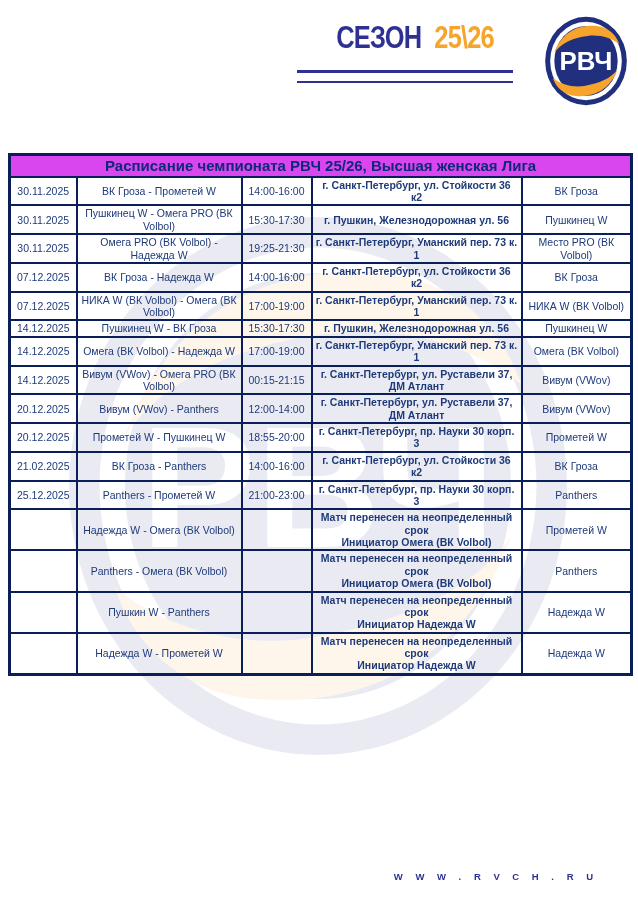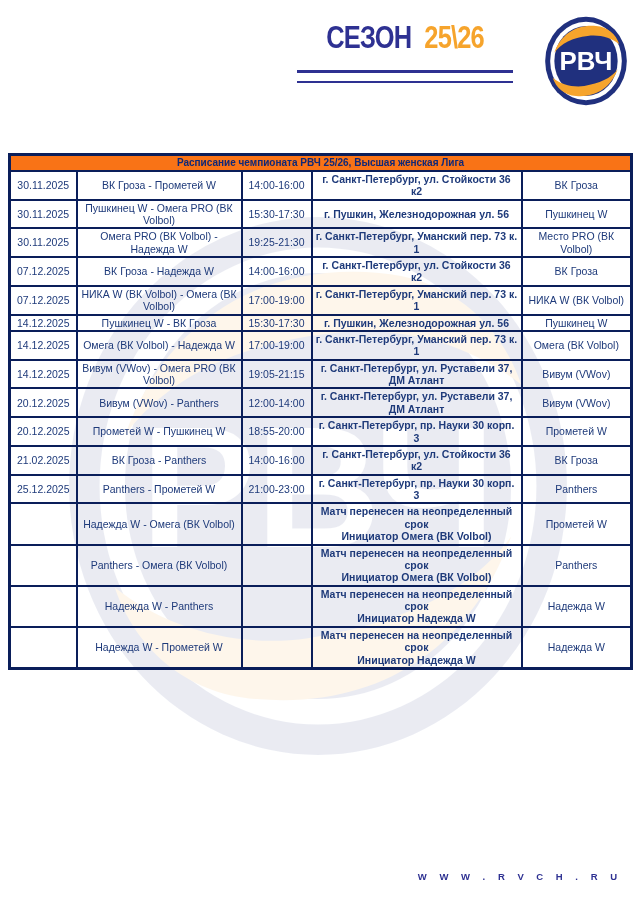--- a/index.html
+++ b/index.html
@@ -5,21 +5,21 @@
   html,body{margin:0;padding:0;}
   body{
     width:638px;height:907px;position:relative;overflow:hidden;
     background:#ffffff;
     font-family:"Liberation Sans", sans-serif;
   }
   
   .watermark{position:absolute;left:64px;top:212px;width:508px;height:548px;z-index:0;}
   
   .season-wrap{
-    position:absolute;left:293px;top:20px;width:224px;z-index:1;
+    position:absolute;left:303px;top:20px;width:224px;z-index:1;
     text-align:center;white-space:nowrap;
   }
   .season-line1{
     font-size:31px;font-weight:bold;letter-spacing:-1px;
     display:inline-block;transform:scaleX(0.82);transform-origin:center;
   }
   .season-label{color:#2e3192;}
   .season-years{color:#f6a42c;margin-left:16px;}
   .rule{position:absolute;background:#2e3192;z-index:1;}
   .rule-1{left:297px;top:70px;width:216px;height:3px;}
@@ -31,32 +31,32 @@
     width:622px;border-collapse:collapse;table-layout:fixed;
     font-size:10.5px;color:#1e3a7a;line-height:1.18;
   }
   .schedule td,.schedule th{
     border:2px solid #0a1e5a;
     padding:1px 3px;text-align:center;vertical-align:middle;
     overflow:hidden;
   }
   .schedule{border:3px solid #0a1e5a;}
   .title-cell{
-    background:#f97316;font-weight:bold;font-size:10px;color:#0f2878;
+    background:#d946ef;font-weight:bold;font-size:15px;color:#0f2878;
     padding:1px 2px;
   }
   .head-cell{
     background:#00ace8;color:#123a80;font-weight:normal;font-size:11px;
     padding:2px 2px;
   }
   tbody td{background:transparent;}
   .cell-place{text-align:left;white-space:pre-line;padding-left:5px;font-weight:bold;}
   
   .footer-url{
-    position:absolute;right:16px;top:871px;z-index:1;
+    position:absolute;right:40px;top:871px;z-index:1;
     font-size:9.5px;font-weight:bold;color:#2e3192;letter-spacing:5px;
   }
 </style>
 </head>
 <body>
 
 <svg class="watermark" viewBox="0 0 100 108" preserveAspectRatio="none" aria-hidden="true">
   <g opacity="0.09">
     <ellipse cx="50" cy="54" rx="49" ry="53" fill="#20307e"></ellipse>
     <ellipse cx="50" cy="54" rx="43" ry="47" fill="#ffffff"></ellipse>
@@ -143,21 +143,21 @@
       <tr>
         <td class="cell-date">14.12.2025</td>
         <td class="cell-teams">Омега (ВК Volbol) - Надежда W</td>
         <td class="cell-time">17:00-19:00</td>
         <td class="cell-place">г. Санкт-Петербург, Уманский пер. 73 к. 1</td>
         <td class="cell-home">Омега (ВК Volbol)</td>
       </tr>
       <tr>
         <td class="cell-date">14.12.2025</td>
         <td class="cell-teams">Вивум (VWov) - Омега PRO (ВК Volbol)</td>
-        <td class="cell-time">19:05-21:15</td>
+        <td class="cell-time">00:15-21:15</td>
         <td class="cell-place">г. Санкт-Петербург, ул. Руставели 37, ДМ Атлант</td>
         <td class="cell-home">Вивум (VWov)</td>
       </tr>
       <tr>
         <td class="cell-date">20.12.2025</td>
         <td class="cell-teams">Вивум (VWov) - Panthers</td>
         <td class="cell-time">12:00-14:00</td>
         <td class="cell-place">г. Санкт-Петербург, ул. Руставели 37, ДМ Атлант</td>
         <td class="cell-home">Вивум (VWov)</td>
       </tr>
@@ -193,21 +193,21 @@
       <tr>
         <td class="cell-date"></td>
         <td class="cell-teams">Panthers - Омега (ВК Volbol)</td>
         <td class="cell-time"></td>
         <td class="cell-place">Матч перенесен на неопределенный срок
 Инициатор Омега (ВК Volbol)</td>
         <td class="cell-home">Panthers</td>
       </tr>
       <tr>
         <td class="cell-date"></td>
-        <td class="cell-teams">Надежда W - Panthers</td>
+        <td class="cell-teams">Пушкин W - Panthers</td>
         <td class="cell-time"></td>
         <td class="cell-place">Матч перенесен на неопределенный срок
 Инициатор Надежда W</td>
         <td class="cell-home">Надежда W</td>
       </tr>
       <tr>
         <td class="cell-date"></td>
         <td class="cell-teams">Надежда W - Прометей W</td>
         <td class="cell-time"></td>
         <td class="cell-place">Матч перенесен на неопределенный срок

